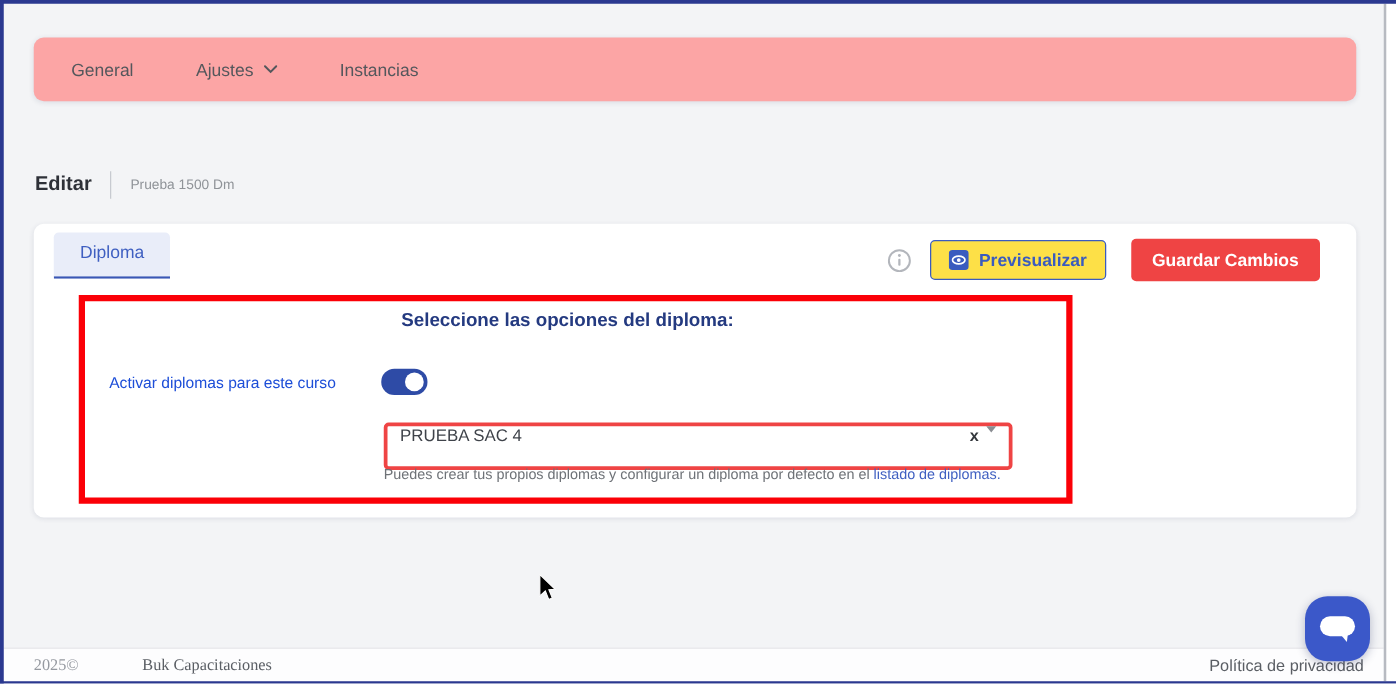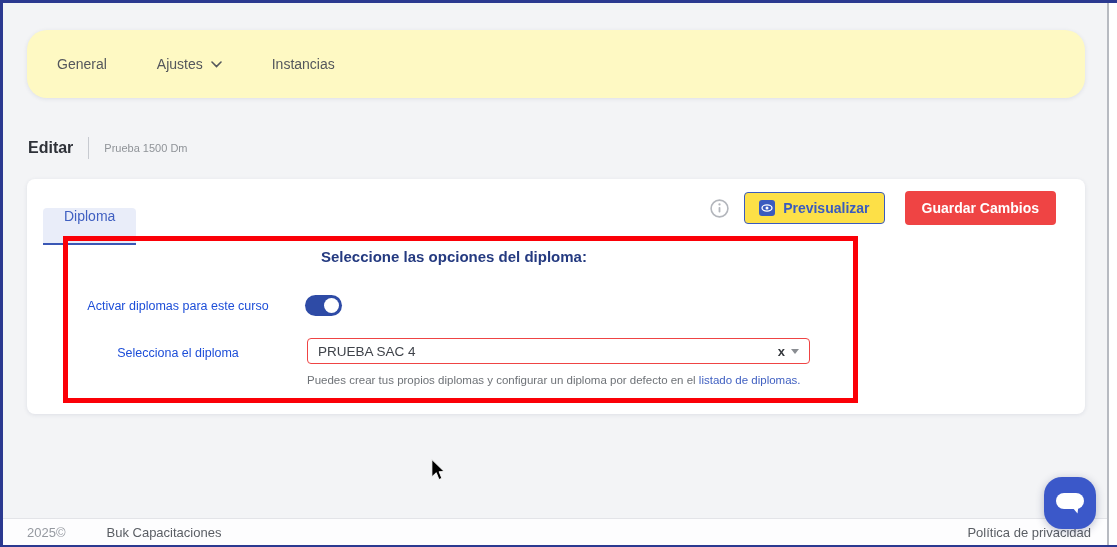--- a/index.html
+++ b/index.html
@@ -13,43 +13,43 @@
 
   
   .frame-top    { position:absolute; left:0; top:0; width:1117px; height:3px; background:#2b3990; z-index:30; }
   .frame-left   { position:absolute; left:0; top:0; width:3px; height:547px; background:#2b3990; z-index:30; }
   .frame-bottom { position:absolute; left:0; bottom:0; width:1117px; height:2px; background:#2b3990; z-index:31; }
   .right-gutter { position:absolute; left:1109px; top:3px; width:8px; height:542px; background:#ffffff; z-index:28; }
   .right-line   { position:absolute; left:1107px; top:3px; width:2px; height:542px; background:#b7bac1; z-index:29; }
 
   
   .nav-card {
-    position:absolute; left:27px; top:30px; width:1058px; height:68px;
-    background:#fef9c3; border-radius:20px;
+    position:absolute; left:27px; top:30px; width:1058px; height:51px;
+    background:#fca5a5; border-radius:8px;
     box-shadow:0 1px 4px rgba(40,50,90,.10);
     display:flex; align-items:center; padding-left:30px; gap:50px;
   }
   .nav-item { font-size:14px; color:#54575c; display:flex; align-items:center; gap:8px; cursor:pointer; }
 
   
   .breadcrumb { position:absolute; left:28px; top:137px; display:flex; align-items:center; }
   .bc-title { font-size:16px; font-weight:700; color:#2e3138; }
   .bc-divider { width:1px; height:22px; background:#c7cad0; margin:0 15px; }
   .bc-sub { font-size:11px; color:#8f9398; }
 
   
   .panel {
     position:absolute; left:27px; top:179px; width:1058px; height:235px;
     background:#ffffff; border-radius:8px;
     box-shadow:0 1px 4px rgba(40,50,90,.10);
   }
   .tab {
-    position:absolute; left:16px; top:29px; height:37px; padding:0 21px;
+    position:absolute; left:16px; top:7px; height:37px; padding:12px 21px;
     background:#e9edf9; color:#3f5fc1; font-size:14px;
-    display:flex; align-items:flex-start;
+    display:flex; align-items:flex-end;
     border-bottom:2px solid #3a57b5; border-radius:4px 4px 0 0; cursor:pointer;
   }
   .panel-actions { position:absolute; right:29px; top:12px; display:flex; align-items:center; }
   .info-btn { width:19px; height:19px; margin-right:15px; cursor:pointer; display:flex; }
   .btn-preview {
     height:32px; padding:0 14px; background:#fde047;
     border:1px solid #3a5bbf; border-radius:4px; color:#3a5bbf;
     font-size:14px; font-weight:700; display:flex; align-items:center; gap:8px; cursor:pointer;
     font-family:"Liberation Sans", sans-serif;
   }
@@ -78,40 +78,40 @@
   .toggle {
     position:absolute; left:278px; top:116px; width:37px; height:21px;
     background:#2e4ba6; border-radius:11px; cursor:pointer;
   }
   .toggle .knob {
     position:absolute; right:3px; top:3px; width:15px; height:15px;
     background:#ffffff; border-radius:50%;
   }
 
   .select-box {
-    position:absolute; left:280px; top:159px; width:503px; height:26px;
-    background:#ffffff; border:1px solid #ef4444; border-radius:4px;
-    display:flex; align-items:center; cursor:pointer;
+    position:absolute; left:280px; top:159px; width:503px; height:38px;
+    background:#ffffff; border:3px solid #ef4444; border-radius:4px;
+    display:flex; cursor:pointer;
   }
   .select-value { flex:1; padding-left:10px; font-size:13.5px; color:#3f434a; }
   .select-clear { font-size:13px; font-weight:700; color:#34373c; padding:0 6px; cursor:pointer; }
   .select-caret { width:0; height:0; border-left:4px solid transparent; border-right:4px solid transparent;
                   border-top:5px solid #8a8d92; margin-right:10px; cursor:pointer; }
 
   .help-text { position:absolute; left:280px; top:195px; font-size:11.5px; color:#6e7277; }
   .help-link { color:#3f5fc1; cursor:pointer; text-decoration:none; }
 
   
   .footer {
     position:absolute; left:3px; top:518px; width:1104px; height:27px;
     background:#fdfdfe; border-top:1px solid #e3e4e8;
     display:flex; align-items:center; justify-content:space-between;
     padding:0 16px 0 24px; font-size:13px; z-index:15;
   }
-  .footer-left { display:flex; gap:12px; align-items:center; }
+  .footer-left { display:flex; gap:22px; align-items:center;font-family:Liberation Serif, serif; }
   .footer-year { color:#9599a0; }
   .footer-company { color:#5a5e64;padding-left:29px; }
   .footer-privacy { color:#5a5e64; cursor:pointer; }
 
   
   .chat-btn {
     position:absolute; left:1044px; top:477px; width:52px; height:52px;
     background:#3b58c9; border-radius:18px; z-index:20;
     display:flex; align-items:center; justify-content:center;
     box-shadow:0 2px 8px rgba(30,40,90,.30); cursor:pointer;
@@ -184,21 +184,20 @@
 
     <div class="highlight-rect"></div>
 
     <div class="section-heading">Seleccione las opciones del diploma:</div>
 
     <div class="field-label label-toggle">Activar diplomas para este curso</div>
     <div class="toggle">
       <div class="knob"></div>
     </div>
 
-    <div class="field-label label-select">Selecciona el diploma</div>
     <div class="select-box">
       <span class="select-value">PRUEBA SAC 4</span>
       <span class="select-clear">x</span>
       <span class="select-caret"></span>
     </div>
 
     <div class="help-text">
       <span>Puedes crear tus propios diplomas y configurar un diploma por defecto en el </span><a class="help-link">listado de diplomas.</a>
     </div>
   </div>

